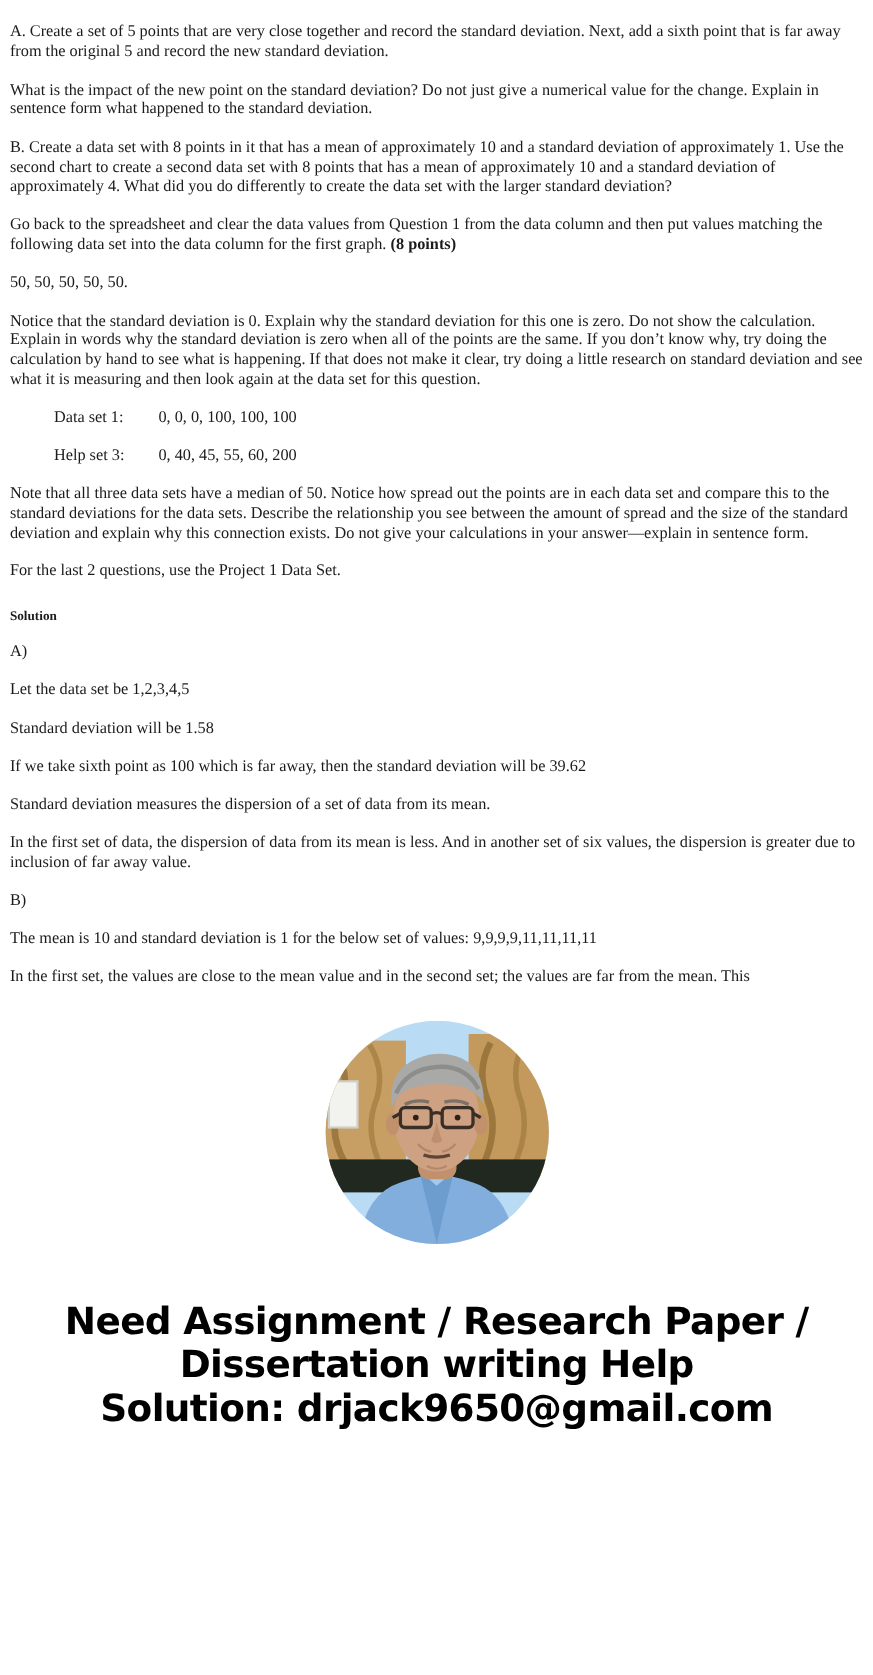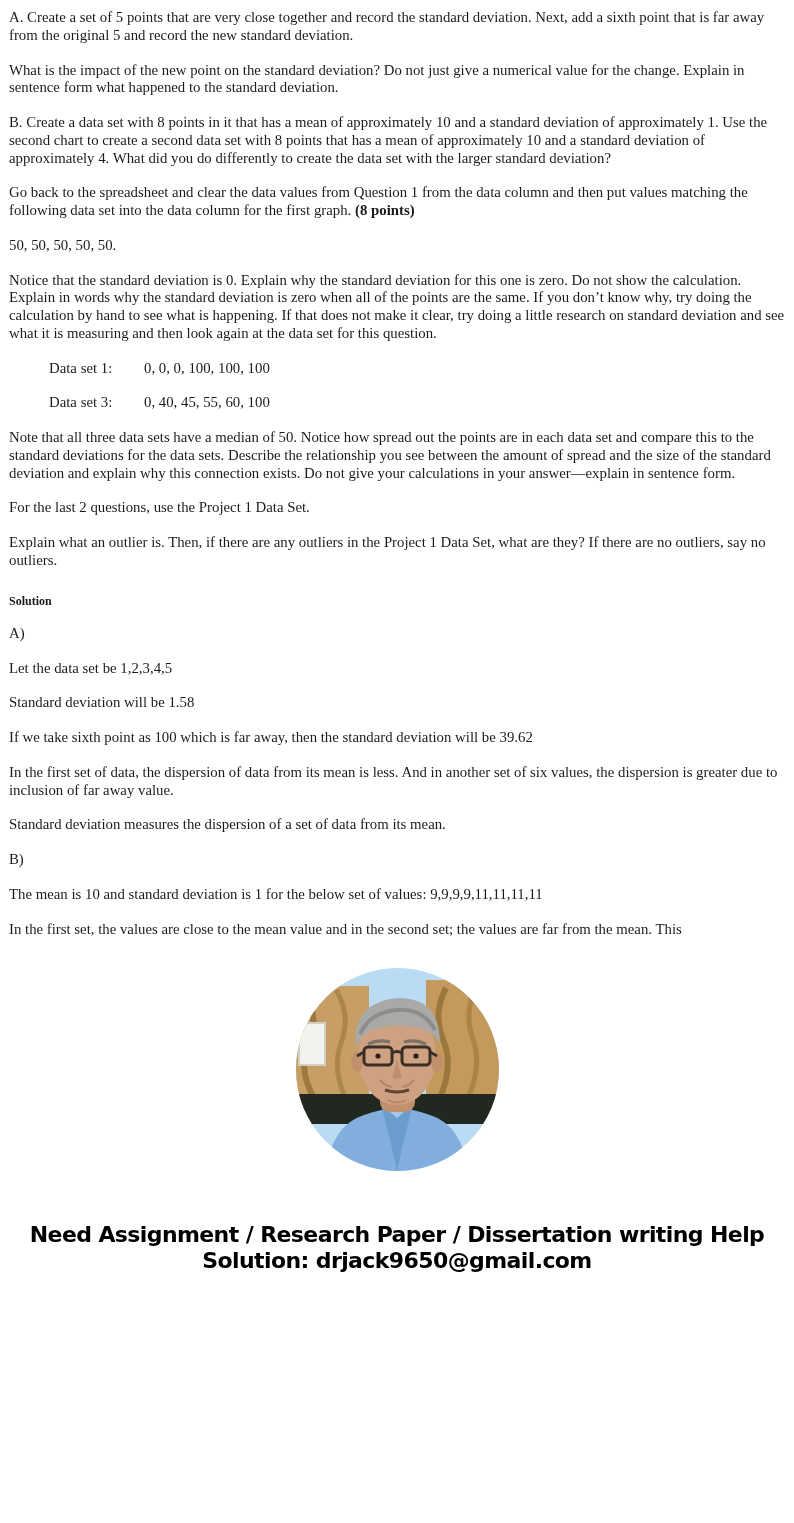--- a/index.html
+++ b/index.html
@@ -8,21 +8,21 @@
     background: #ffffff;
   }
   .page {
     position: relative;
     width: 794px;
     height: 1523px;
     margin: 0 auto;
     background: #ffffff;
     overflow: hidden;
     box-sizing: border-box;
-    padding: 1px 9px 0 9px;
+    padding: 13px 9px 0 9px;
     font-family: "Liberation Serif", "DejaVu Serif", serif;
     font-size: 14.8px;
     line-height: 1.2;
     color: #1b1b1b;
   }
   .page p {
     margin: 17px 0;
   }
   .page p.first {
     margin-top: 8px;
@@ -51,21 +51,21 @@
   .avatar {
     display: inline-block;
     width: 203px;
     height: 203px;
   }
   .footer {
     margin-top: 46px;
     text-align: center;
     font-family: "DejaVu Sans", "Liberation Sans", sans-serif;
     font-weight: bold;
-    font-size: 22px;
+    font-size: 34px;
     line-height: 1.16;
     letter-spacing: -0.6px;
     color: #000000;
   }
   .footer .line {
     max-width: 770px;
     margin: 0 auto;
   }
 </style>
 </head>
@@ -83,38 +83,37 @@
 
   <p>50, 50, 50, 50, 50.</p>
 
   <p>Notice that the standard deviation is 0. Explain why the standard deviation for this one is zero. Do not show the calculation. Explain in words why the standard deviation is zero when all of the points are the same. If you don’t know why, try doing the calculation by hand to see what is happening. If that does not make it clear, try doing a little research on standard deviation and see what it is measuring and then look again at the data set for this question.</p>
 
 
   <div class="ds-row">
     <span class="ds-label">Data set 1:</span><span class="ds-values">0, 0, 0, 100, 100, 100</span>
   </div>
   <div class="ds-row">
-    <span class="ds-label">Data set 3:</span><span class="ds-values">0, 40, 45, 55, 60, 100</span>
+    <span class="ds-label">Help set 3:</span><span class="ds-values">0, 40, 45, 55, 60, 200</span>
   </div>
 
   <p>Note that all three data sets have a median of 50. Notice how spread out the points are in each data set and compare this to the standard deviations for the data sets. Describe the relationship you see between the amount of spread and the size of the standard deviation and explain why this connection exists. Do not give your calculations in your answer—explain in sentence form.</p>
 
   <p>For the last 2 questions, use the Project 1 Data Set.</p>
 
-  <p>Explain what an outlier is. Then, if there are any outliers in the Project 1 Data Set, what are they? If there are no outliers, say no outliers.</p>
 
 
   <h3 class="solution">Solution</h3>
 
   <p>A)</p>
   <p>Let the data set be 1,2,3,4,5</p>
   <p>Standard deviation will be 1.58</p>
   <p>If we take sixth point as 100 which is far away, then the standard deviation will be 39.62</p>
+  <p>Standard deviation measures the dispersion of a set of data from its mean.</p>
   <p>In the first set of data, the dispersion of data from its mean is less. And in another set of six values, the dispersion is greater due to inclusion of far away value.</p>
-  <p>Standard deviation measures the dispersion of a set of data from its mean.</p>
   <p>B)</p>
   <p>The mean is 10 and standard deviation is 1 for the below set of values: 9,9,9,9,11,11,11,11</p>
   <p>In the first set, the values are close to the mean value and in the second set; the values are far from the mean. This</p>
 
   <div class="avatar-wrap">
     <svg class="avatar" viewBox="0 0 203 203" xmlns="http://www.w3.org/2000/svg" aria-hidden="true">
       <defs>
         <clipPath id="circ">
             <circle cx="101.5" cy="101.5" r="101.5"></circle>
           </clipPath>

